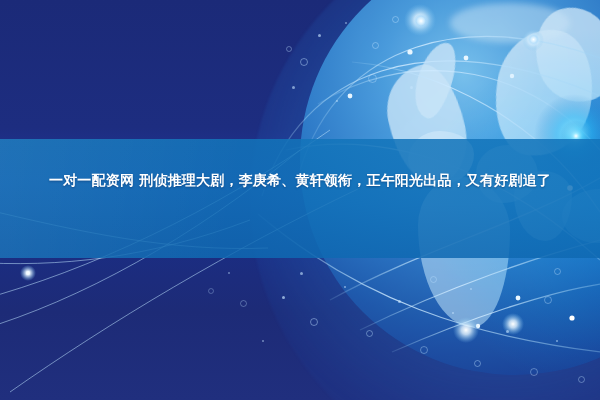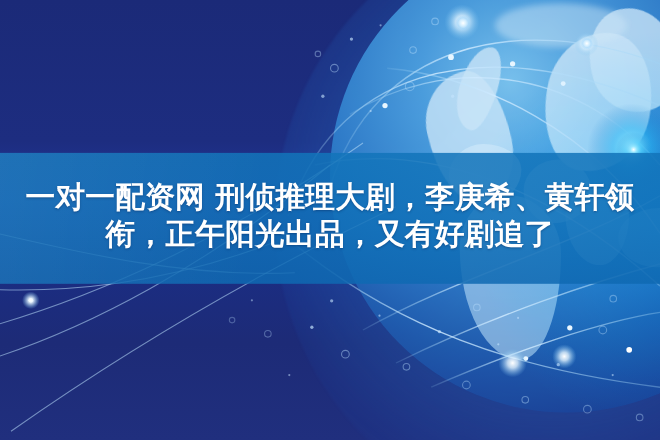--- a/index.html
+++ b/index.html
@@ -142,21 +142,21 @@
     align-items: flex-start;
     justify-content: center;
     padding-top: 24px;
     box-sizing: border-box;
     z-index: 40;
   }
   .caption-text {
     width: 575px;
     text-align: center;
     color: #ffffff;
-    font-size: 27px;
+    font-size: 14px;
     font-weight: bold;
     line-height: 34px;
     letter-spacing: 0.2px;
     text-shadow: 0 1px 2px rgba(8,40,90,0.45);
     font-family: "DejaVu Sans", "Liberation Sans", sans-serif;
   }
 </style>
 </head>
 <body>
 

